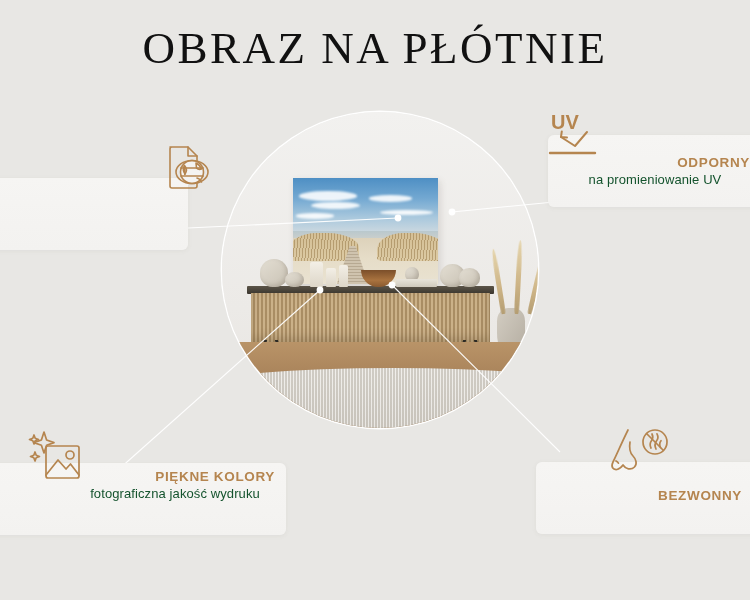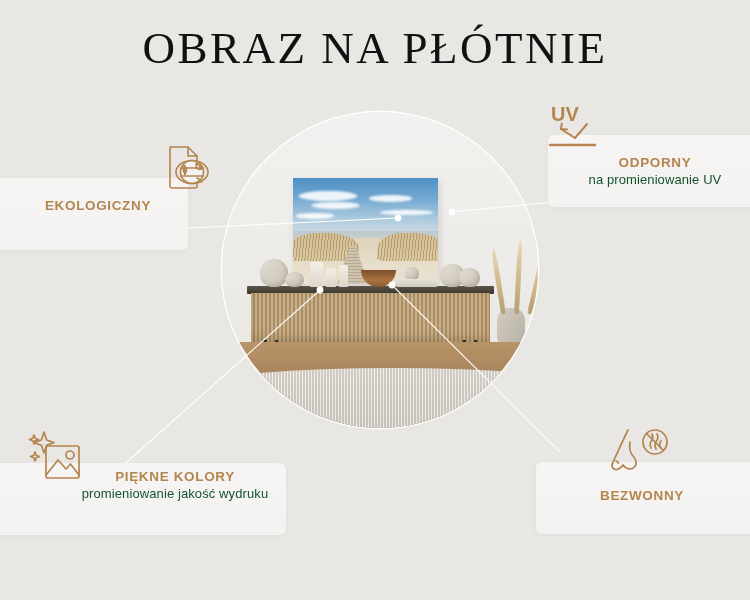--- a/index.html
+++ b/index.html
@@ -222,20 +222,21 @@
     box-shadow: 0 1px 5px rgba(120,115,105,0.07);
   }
   .feature-text { position: absolute; }
   .feature-title {
     font-size: 13.5px;
     font-weight: 700;
     color: #b5854f;
     letter-spacing: 0.65px;
     line-height: 1.25;
     white-space: nowrap;
+    text-align: right;
   }
   .feature-sub {
     font-size: 13px;
     font-weight: 400;
     color: #14532d;
     letter-spacing: 0.1px;
     line-height: 1.3;
     white-space: nowrap;
   }
   .feature-icon { position: absolute; }
@@ -245,21 +246,21 @@
   #card-uv         { left: 548px; top: 135px;  width: 215px; height: 72px; }
   #card-colors     { left: -10px; top: 463px;  width: 296px; height: 72px; }
   #card-odorless   { left: 536px; top: 462px;  width: 225px; height: 72px; }
 
   #text-eco        { left: 18px;  top: 198px;  width: 160px; text-align: center; }
   #text-uv         { left: 560px; top: 155px;  width: 190px; text-align: center; }
   #text-colors     { left: 75px;  top: 469px;  width: 200px; text-align: center; }
   #text-odorless   { left: 542px; top: 488px;  width: 200px; text-align: center; }
 
   #icon-eco        { left: 158px; top: 143px; }
-  #icon-uv         { left: 545px; top: 100px; }
+  #icon-uv         { left: 545px; top: 108px; }
   #icon-colors     { left: 27px;  top: 430px; }
   #icon-odorless   { left: 604px; top: 424px; }
 </style>
 </head>
 <body>
 
 <div id="stage">
 
   <div id="page-title">OBRAZ NA PŁÓTNIE</div>
 
@@ -334,21 +335,20 @@
       <circle cx="34" cy="29" r="11.5" fill="#f4f3f1"></circle>
       <path d="M34 17.5 a16 11.5 0 0 0 0 23 a16 11.5 0 0 0 0 -23"></path>
       <path d="M22.8 25 h22.4 M22.8 33 h22.4"></path>
       <path d="M38 20 q4 2 5.5 6 q-3 1 -5 -1 z"></path>
       <path d="M39 35 q3.5 1 4.5 4"></path>
       <path d="M26.5 22.5 q-2.5 4.5 0.5 8.5 q3 -4.5 -0.5 -8.5 z"></path>
       <path d="M26.8 24 v7.5"></path>
     </svg>
   </div>
   <div class="feature-text" id="text-eco">
-    <div class="feature-title">EKOLOGICZNY</div>
   </div>
 
   <div class="feature-card" id="card-uv"></div>
   <div class="feature-icon" id="icon-uv">
     <svg width="62" height="56" viewBox="0 0 62 56" fill="none" stroke="#b5854f" stroke-width="2" stroke-linecap="round" stroke-linejoin="round">
       <text x="6" y="21" fill="#b5854f" stroke="none" font-family="Liberation Sans, sans-serif" font-size="20" font-weight="700">UV</text>
       <path d="M42 24 L30 38 L16 29"></path>
       <path d="M16 29 l6 0.4 M16 29 l0.8 -5.6"></path>
       <path d="M5 45 H50" stroke-width="2.4"></path>
     </svg>
@@ -364,21 +364,21 @@
       <path d="M21 16 h29 a2 2 0 0 1 2 2 v28 a2 2 0 0 1 -2 2 H21 a2 2 0 0 1 -2 -2 V18 a2 2 0 0 1 2 -2 z"></path>
       <circle cx="43" cy="25" r="4"></circle>
       <path d="M19 45 L31 30 L39 39 L43.5 34 L52 45"></path>
       <path d="M17 2 L19.6 10 L27 12.6 L19.6 15.2 L17 23 L14.4 15.2 L7 12.6 L14.4 10 z"></path>
       <path d="M7 5 L8.2 8.3 L11.5 9.5 L8.2 10.7 L7 14 L5.8 10.7 L2.5 9.5 L5.8 8.3 z"></path>
       <path d="M8 22 L9.2 25.3 L12.5 26.5 L9.2 27.7 L8 31 L6.8 27.7 L3.5 26.5 L6.8 25.3 z"></path>
     </svg>
   </div>
   <div class="feature-text" id="text-colors">
     <div class="feature-title">PIĘKNE KOLORY</div>
-    <div class="feature-sub">promieniowanie jakość wydruku</div>
+    <div class="feature-sub">fotograficzna jakość wydruku</div>
   </div>
 
   <div class="feature-card" id="card-odorless"></div>
   <div class="feature-icon" id="icon-odorless">
     <svg width="66" height="58" viewBox="0 0 66 58" fill="none" stroke="#b5854f" stroke-width="1.7" stroke-linecap="round" stroke-linejoin="round">
       <path d="M24 6 C18 18 13 30 9 38 C6.5 43 9 46 13 45.5 C16 45 17.5 43 19 41
                C21.5 45 27 46.5 30.5 43 C33.5 40 32 35 29 32 C26 29 25 24 26 18"></path>
       <path d="M12 37 q1.6 0.8 2.4 2.2"></path>
       <circle cx="51" cy="18" r="12"></circle>
       <path d="M42.5 9.5 L59.5 26.5"></path>

